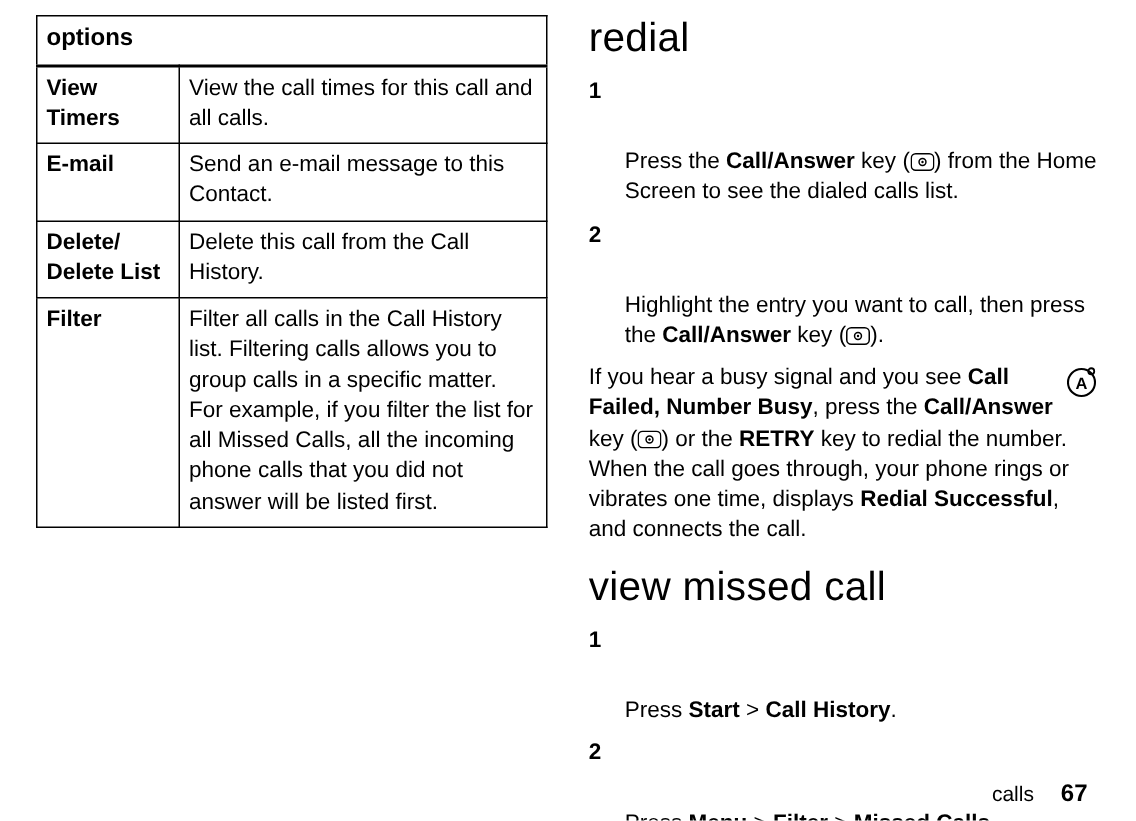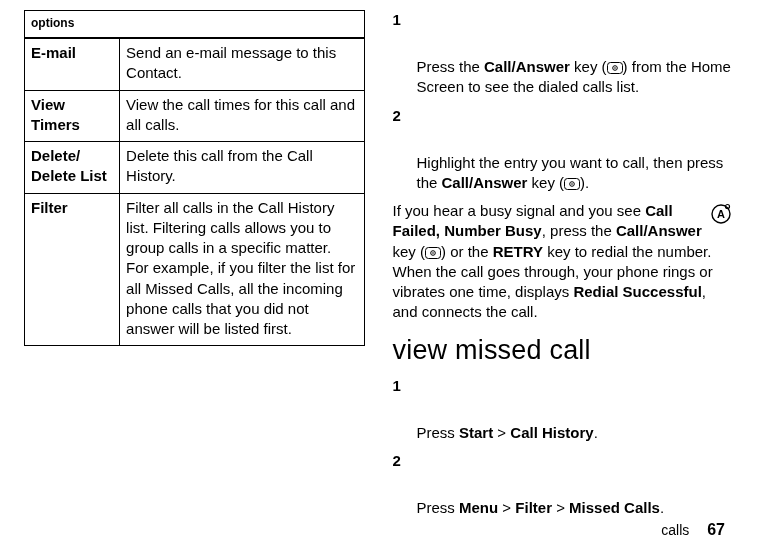--- a/index.html
+++ b/index.html
@@ -39,21 +39,21 @@
   table.opt th, table.opt td {
     border: 1px solid #000;
     padding: 4px 6px 6px 6px;
     vertical-align: top;
     text-align: left;
     line-height: 1.35;
   }
   table.opt th {
     font-weight: bold;
     font-family: Arial, Helvetica, sans-serif;
-    font-size: 12px;
+    font-size: 16px;
     border-bottom: 2px solid #000;
   }
   table.opt td.optname {
     font-family: "Arial Narrow", Arial, Helvetica, sans-serif;
     font-stretch: condensed;
     font-weight: bold;
     width: 28%;
   }
   h2.section {
     font-size: 27px;
@@ -117,41 +117,42 @@
 <body>
 
 <div class="page">
   <div class="col col-left">
     <table class="opt">
       <tbody>
           <tr>
             <th colspan="2">options</th>
           </tr>
       <tr>
+        <td class="optname">View Timers</td>
+        <td>View the call times for this call and all calls.</td>
+      </tr>
+      <tr>
         <td class="optname">E-mail</td>
         <td>Send an e-mail message to this Contact.</td>
-      </tr>
-      <tr>
-        <td class="optname">View Timers</td>
-        <td>View the call times for this call and all calls.</td>
       </tr>
       <tr>
         <td class="optname" style="white-space:pre-line;">Delete/
 Delete List</td>
         <td>Delete this call from the Call History.</td>
       </tr>
       <tr>
         <td class="optname">Filter</td>
         <td>Filter all calls in the Call History list. Filtering calls allows you to group calls in a specific matter. For example, if you filter the list for all Missed Calls, all the incoming phone calls that you did not answer will be listed first.</td>
       </tr>
     </tbody>
       </table>
   </div>
 
   <div class="col col-right">
+    <h2 class="section">redial</h2>
 
     <div class="step">
       <div class="num">1</div>
       <div class="body">
         <span>Press the </span><span class="cond">Call/Answer</span><span> key (</span><span class="keyglyph"><svg width="16" height="12" viewBox="0 0 16 12">
               <rect x="0.5" y="0.5" width="15" height="11" rx="3" ry="3" fill="none" stroke="#000" stroke-width="1"></rect>
               <circle cx="8" cy="6" r="2.3" fill="none" stroke="#000" stroke-width="1"></circle>
               <circle cx="8" cy="6" r="0.8" fill="#000"></circle>
             </svg></span><span>) from the Home Screen to see the dialed calls list.</span>
       </div>

